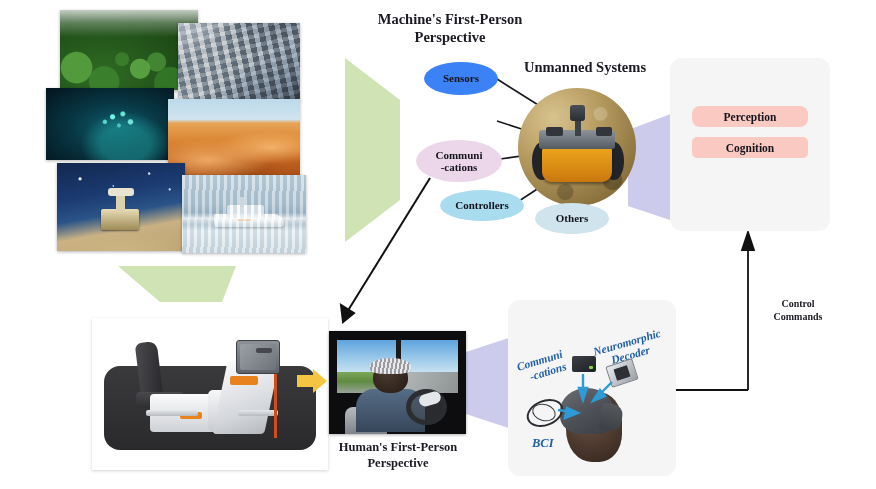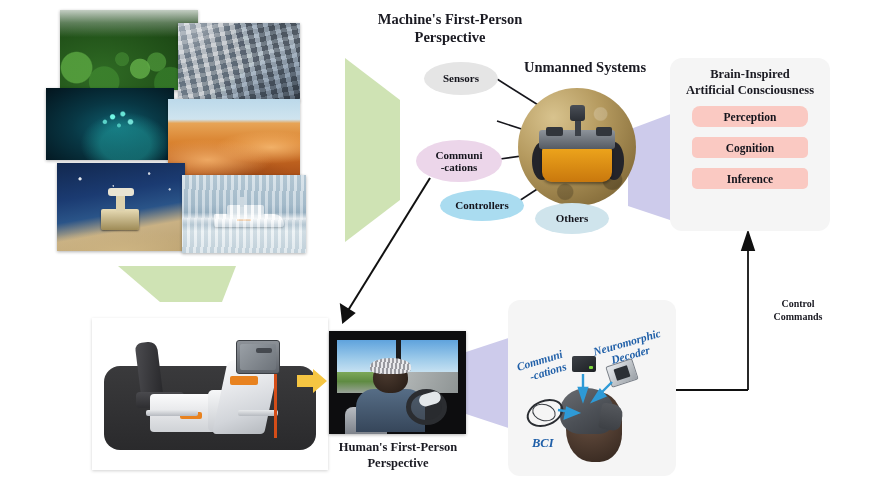--- a/index.html
+++ b/index.html
@@ -250,51 +250,44 @@
     <div class="r-tire-l"></div>
     <div class="r-tire-r"></div>
     <div class="r-chassis"></div>
     <div class="r-deck"></div>
     <div class="r-pole"></div>
     <div class="r-lidar"></div>
     <div class="r-sensL"></div>
     <div class="r-sensR"></div>
   </div>
 
-  <div class="ell" style="left:424px;top:62px;width:74px;height:33px;background:#e5e5e5;">
+  <div class="ell" style="left:424px;top:62px;width:74px;height:33px;background:#3b82f6;">
     <span>Sensors</span>
   </div>
 
 
   <div class="ell" style="left:416px;top:140px;width:86px;height:42px;background:#ecd6ea;flex-direction:column;">
     <span>Communi</span>
     <span>-cations</span>
   </div>
 
   <div class="ell" style="left:440px;top:190px;width:84px;height:31px;background:#aadcf0;">
     <span>Controllers</span>
   </div>
 
   <div class="ell" style="left:535px;top:203px;width:74px;height:31px;background:#cfe4ec;">
     <span>Others</span>
   </div>
 
   <div class="panel" style="left:670px;top:58px;width:160px;height:173px;">
-    <div class="hdr t13" style="position:absolute;left:0;top:9px;width:160px;">
-      <div>Brain-Inspired</div>
-      <div>Artificial Consciousness</div>
-    </div>
     <div class="pinkbox" style="position:absolute;left:22px;top:48px;width:116px;height:21px;border-radius:8px;">
       <span>Perception</span>
     </div>
     <div class="pinkbox" style="position:absolute;left:22px;top:79px;width:116px;height:21px;">
       <span>Cognition</span>
-    </div>
-    <div class="pinkbox" style="position:absolute;left:22px;top:110px;width:116px;height:21px;">
-      <span>Inference</span>
     </div>
   </div>
 
   <div class="abs" style="left:92px;top:318px;width:236px;height:152px;background:#ffffff;box-shadow:0 1px 3px rgba(0,0,0,.18);">
     <div class="rig-plat" style="left:12px;top:48px;width:212px;height:84px;"></div>
     <div class="rig-seat-back" style="left:46px;top:24px;width:22px;height:56px;"></div>
     <div class="rig-seat-base" style="left:44px;top:74px;width:48px;height:16px;"></div>
     <div class="rig-body" style="left:58px;top:76px;width:66px;height:38px;"></div>
     <div class="rig-body2" style="left:116px;top:72px;width:50px;height:42px;"></div>
     <div class="rig-nose" style="left:128px;top:42px;width:52px;height:74px;"></div>

